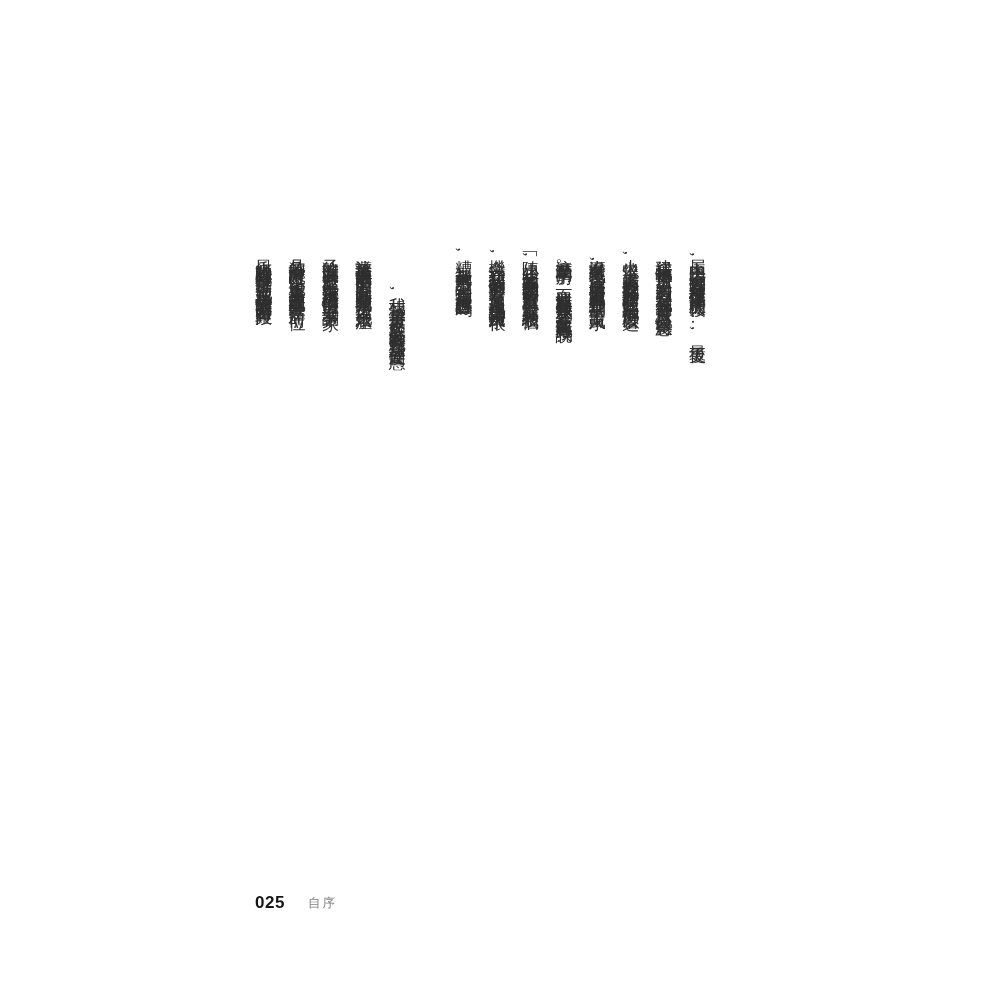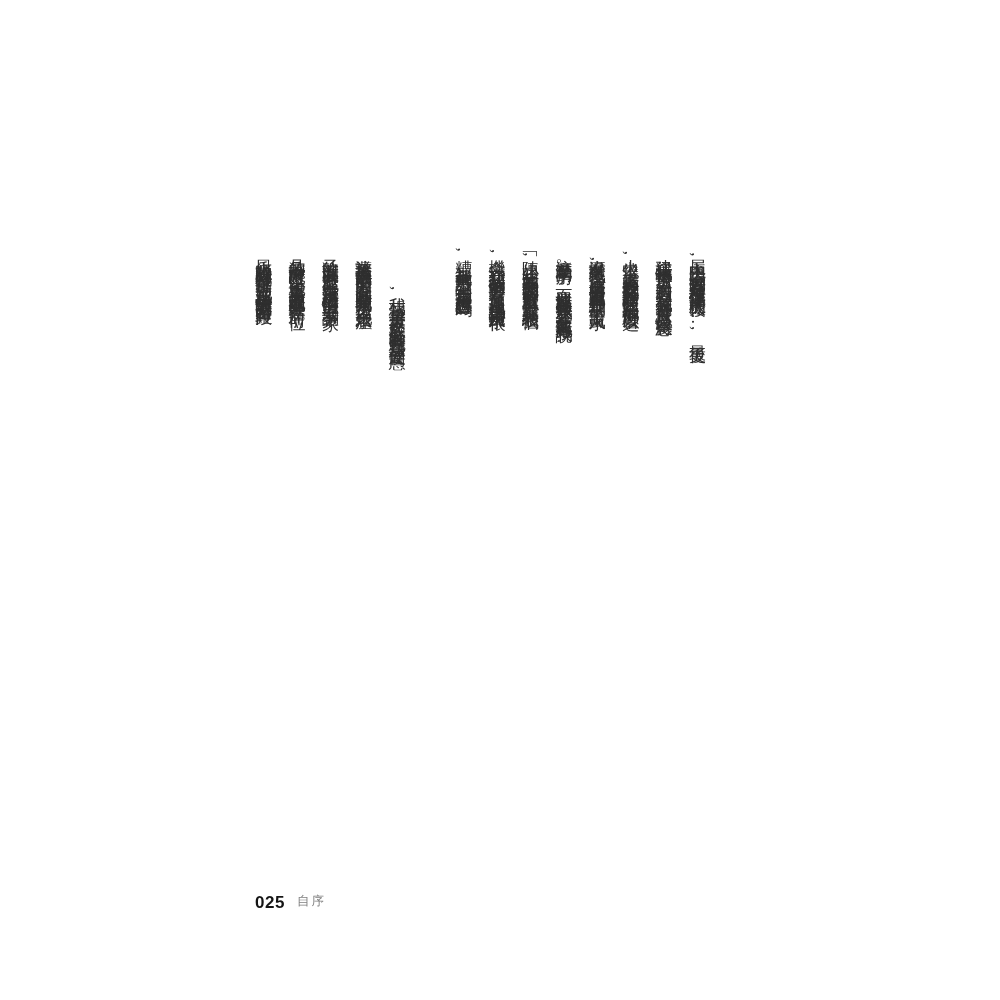--- a/index.html
+++ b/index.html
@@ -36,31 +36,31 @@
     margin-block-start: 33px;   
   }
   .text-block .col.indent {
     text-indent: 37px;          
   }
   .footer {
     position: absolute;
     left: 255px;
     top: 893px;
     display: flex;
-    align-items: flex-start;
-    gap: 12px;
+    align-items: center;
   }
   .page-number {
     font-family: "Liberation Sans", sans-serif;
     font-weight: bold;
     font-size: 17px;
     color: #151515;
     letter-spacing: 0.5px;
   }
   .section-title {
+    margin-left: 23px;
     font-size: 12.5px;
     color: #818181;
     letter-spacing: 2px;
   }
 </style>
 </head>
 <body>
 
 <div class="page">
 

